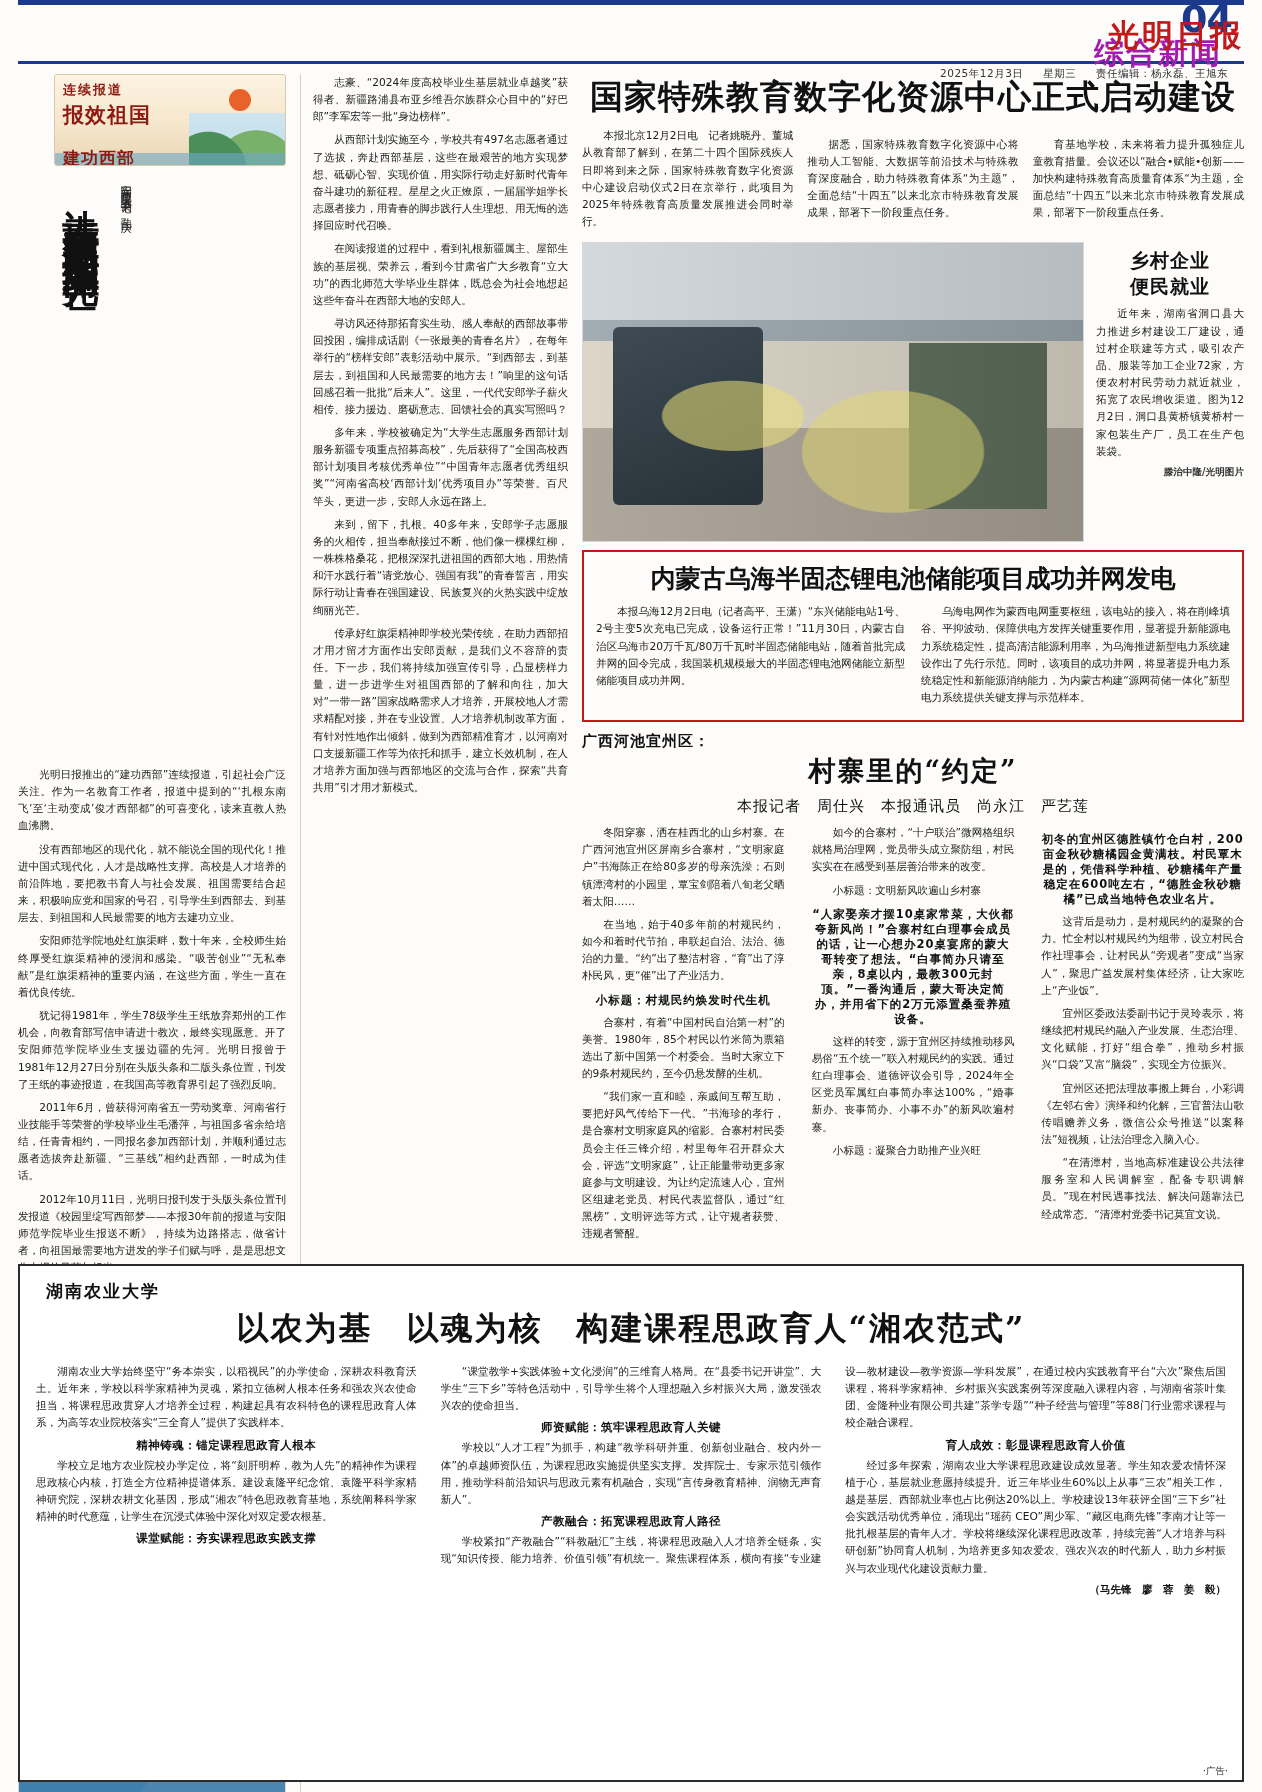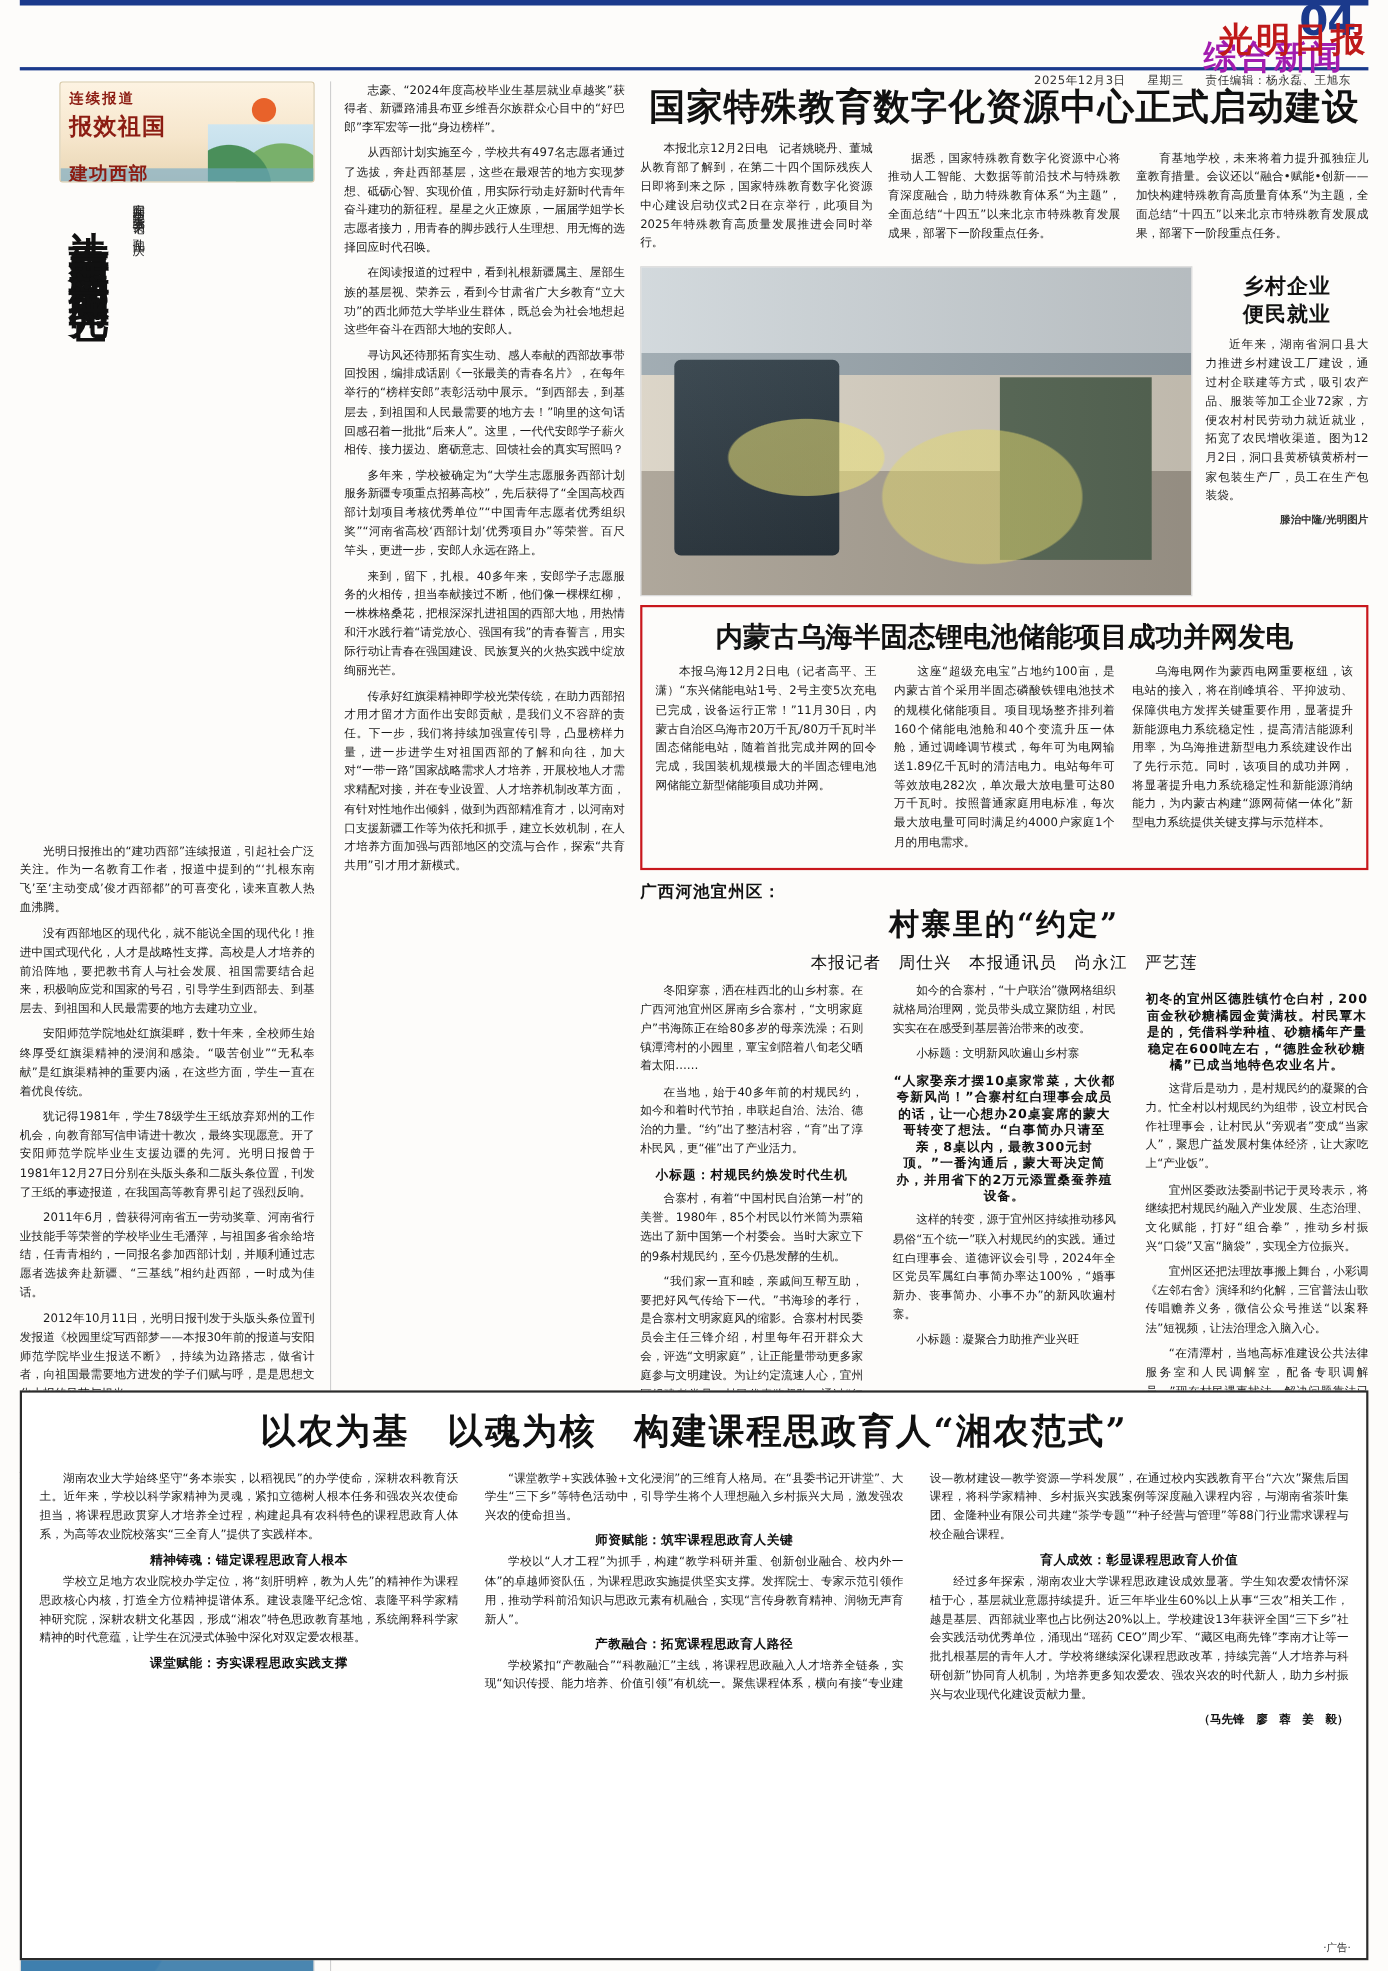--- a/index.html
+++ b/index.html
@@ -265,23 +265,20 @@
         </div>
       </div>
 
       <div class="boxed">
         <div class="boxed-head">内蒙古乌海半固态锂电池储能项目成功并网发电</div>
         <div style="display:flex;gap:16px;">
           <div style="flex:1;">
             <p class="body">本报乌海12月2日电（记者高平、王潇）“东兴储能电站1号、2号主变5次充电已完成，设备运行正常！”11月30日，内蒙古自治区乌海市20万千瓦/80万千瓦时半固态储能电站，随着首批完成并网的回令完成，我国装机规模最大的半固态锂电池网储能立新型储能项目成功并网。</p>
           </div>
           <div style="flex:1;">
-            <p class="body">这座“超级充电宝”占地约100亩，是内蒙古首个采用半固态磷酸铁锂电池技术的规模化储能项目。项目现场整齐排列着160个储能电池舱和40个变流升压一体舱，通过调峰调节模式，每年可为电网输送1.89亿千瓦时的清洁电力。电站每年可等效放电282次，单次最大放电量可达80万千瓦时。按照普通家庭用电标准，每次最大放电量可同时满足约4000户家庭1个月的用电需求。</p>
-          </div>
-          <div style="flex:1;">
             <p class="body">乌海电网作为蒙西电网重要枢纽，该电站的接入，将在削峰填谷、平抑波动、保障供电方发挥关键重要作用，显著提升新能源电力系统稳定性，提高清洁能源利用率，为乌海推进新型电力系统建设作出了先行示范。同时，该项目的成功并网，将显著提升电力系统稳定性和新能源消纳能力，为内蒙古构建“源网荷储一体化”新型电力系统提供关键支撑与示范样本。</p>
           </div>
         </div>
       </div>
 
       <div>
         <div class="kicker">广西河池宜州区：</div>
         <div class="mid-head">村寨里的“约定”</div>
         <div class="byline-c">本报记者　周仕兴　本报通讯员　尚永江　严艺莲</div>
         <div style="display:flex;gap:27px;">
@@ -307,20 +304,21 @@
             <p class="body">“在清潭村，当地高标准建设公共法律服务室和人民调解室，配备专职调解员。”现在村民遇事找法、解决问题靠法已经成常态。“清潭村党委书记莫宜文说。</p>
             <p class="body"></p>
           </div>
         </div>
       </div>
 
     </div>
   </div>
 
   <div class="ad">
+    <div class="ad-univ">湖南农业大学</div>
     <div class="ad-head">以农为基　以魂为核　构建课程思政育人“湘农范式”</div>
     <div class="ad-cols">
       <p class="body">湖南农业大学始终坚守“务本崇实，以稻视民”的办学使命，深耕农科教育沃土。近年来，学校以科学家精神为灵魂，紧扣立德树人根本任务和强农兴农使命担当，将课程思政贯穿人才培养全过程，构建起具有农科特色的课程思政育人体系，为高等农业院校落实“三全育人”提供了实践样本。</p>
       <div class="ad-sub">精神铸魂：锚定课程思政育人根本</div>
       <p class="body">学校立足地方农业院校办学定位，将“刻肝明粹，教为人先”的精神作为课程思政核心内核，打造全方位精神提谱体系。建设袁隆平纪念馆、袁隆平科学家精神研究院，深耕农耕文化基因，形成“湘农”特色思政教育基地，系统阐释科学家精神的时代意蕴，让学生在沉浸式体验中深化对双定爱农根基。</p>
       <div class="ad-sub">课堂赋能：夯实课程思政实践支撑</div>
       <p class="body">“课堂教学+实践体验+文化浸润”的三维育人格局。在“县委书记开讲堂”、大学生“三下乡”等特色活动中，引导学生将个人理想融入乡村振兴大局，激发强农兴农的使命担当。</p>
       <div class="ad-sub">师资赋能：筑牢课程思政育人关键</div>
       <p class="body">学校以“人才工程”为抓手，构建“教学科研并重、创新创业融合、校内外一体”的卓越师资队伍，为课程思政实施提供坚实支撑。发挥院士、专家示范引领作用，推动学科前沿知识与思政元素有机融合，实现“言传身教育精神、润物无声育新人”。</p>
       <div class="ad-sub">产教融合：拓宽课程思政育人路径</div>

